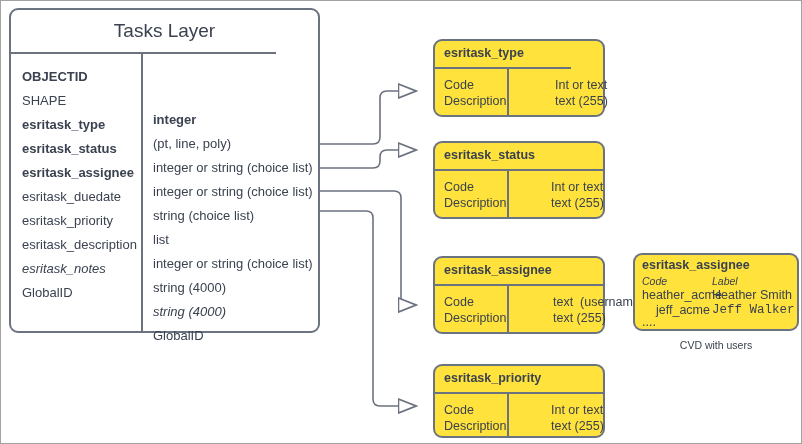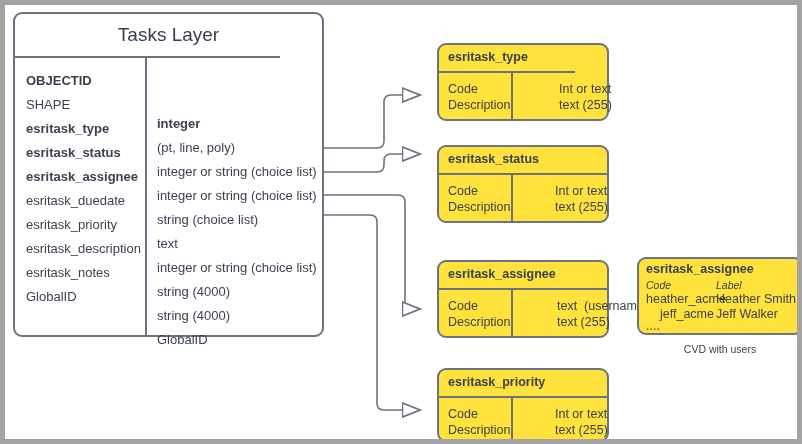--- a/index.html
+++ b/index.html
@@ -8,21 +8,21 @@
     background: #ffffff;
   }
   body {
     font-family: "Liberation Sans", sans-serif;
   }
   #canvas {
     position: relative;
     width: 802px;
     height: 444px;
     background: #ffffff;
-    border: 5px solid #a3a3a3;
+    border: 1px solid #a3a3a3;
     box-sizing: border-box;
     overflow: hidden;
   }
 
   
   #tasks-layer {
     position: absolute;
     left: 8px;
     top: 7px;
     width: 311px;
@@ -201,31 +201,31 @@
     <div class="field-row" style="top:127px;">
       <span class="field-name bold">esritask_status</span>
       <span class="field-type">integer or string (choice list)</span>
     </div>
     <div class="field-row" style="top:151px;">
       <span class="field-name bold">esritask_assignee</span>
       <span class="field-type">string (choice list)</span>
     </div>
     <div class="field-row" style="top:175px;">
       <span class="field-name">esritask_duedate</span>
-      <span class="field-type">text</span>
+      <span class="field-type">list</span>
     </div>
     <div class="field-row" style="top:199px;">
       <span class="field-name">esritask_priority</span>
       <span class="field-type">integer or string (choice list)</span>
     </div>
     <div class="field-row" style="top:223px;">
       <span class="field-name">esritask_description</span>
       <span class="field-type">string (4000)</span>
     </div>
-    <div class="field-row" style="top:247px;">
+    <div class="field-row" style="top:247px;font-style:italic;">
       <span class="field-name">esritask_notes</span>
       <span class="field-type">string (4000)</span>
     </div>
     <div class="field-row" style="top:271px;">
       <span class="field-name">GlobalID</span>
       <span class="field-type">GlobalID</span>
     </div>
   </div>
 
   <svg id="connectors" viewBox="0 0 802 444" xmlns="http://www.w3.org/2000/svg">
@@ -286,19 +286,19 @@
 
   <div id="cvd-box">
     <div id="cvd-title">esritask_assignee</div>
     <div class="cvd-col-head" style="left:7px;">Code</div>
     <div class="cvd-col-head" style="left:77px;">Label</div>
 
     <div class="cvd-cell" style="left:7px; top:33px;">heather_acme</div>
     <div class="cvd-cell" style="left:77px; top:33px;">Heather Smith</div>
 
     <div class="cvd-cell" style="left:21px; top:48px;">jeff_acme</div>
-    <div class="cvd-cell" style="left:77px; top:48px;">Jeff Walker</div>
+    <div class="cvd-cell" style="left:77px; top:48px;font-family:Liberation Mono, monospace;">Jeff Walker</div>
 
     <div class="cvd-cell" style="left:7px; top:60px;">....</div>
   </div>
   <div id="cvd-caption">CVD with users</div>
 
 </div>
 
 </body></html>

